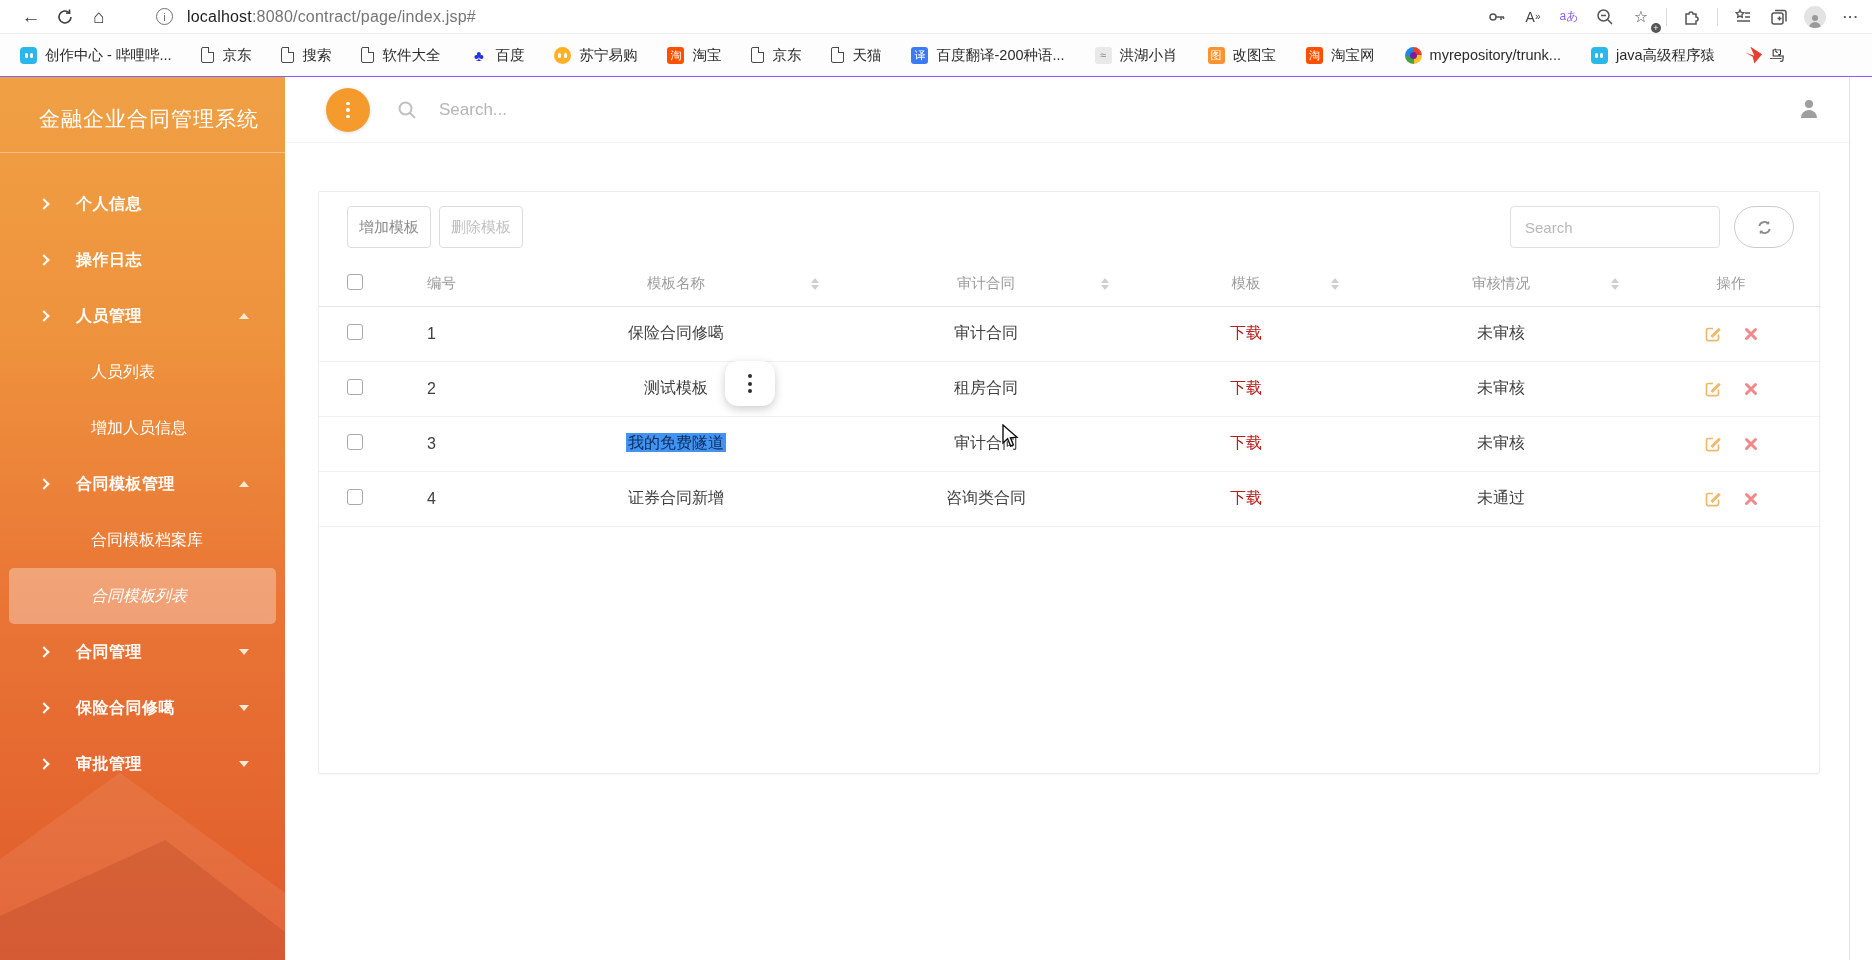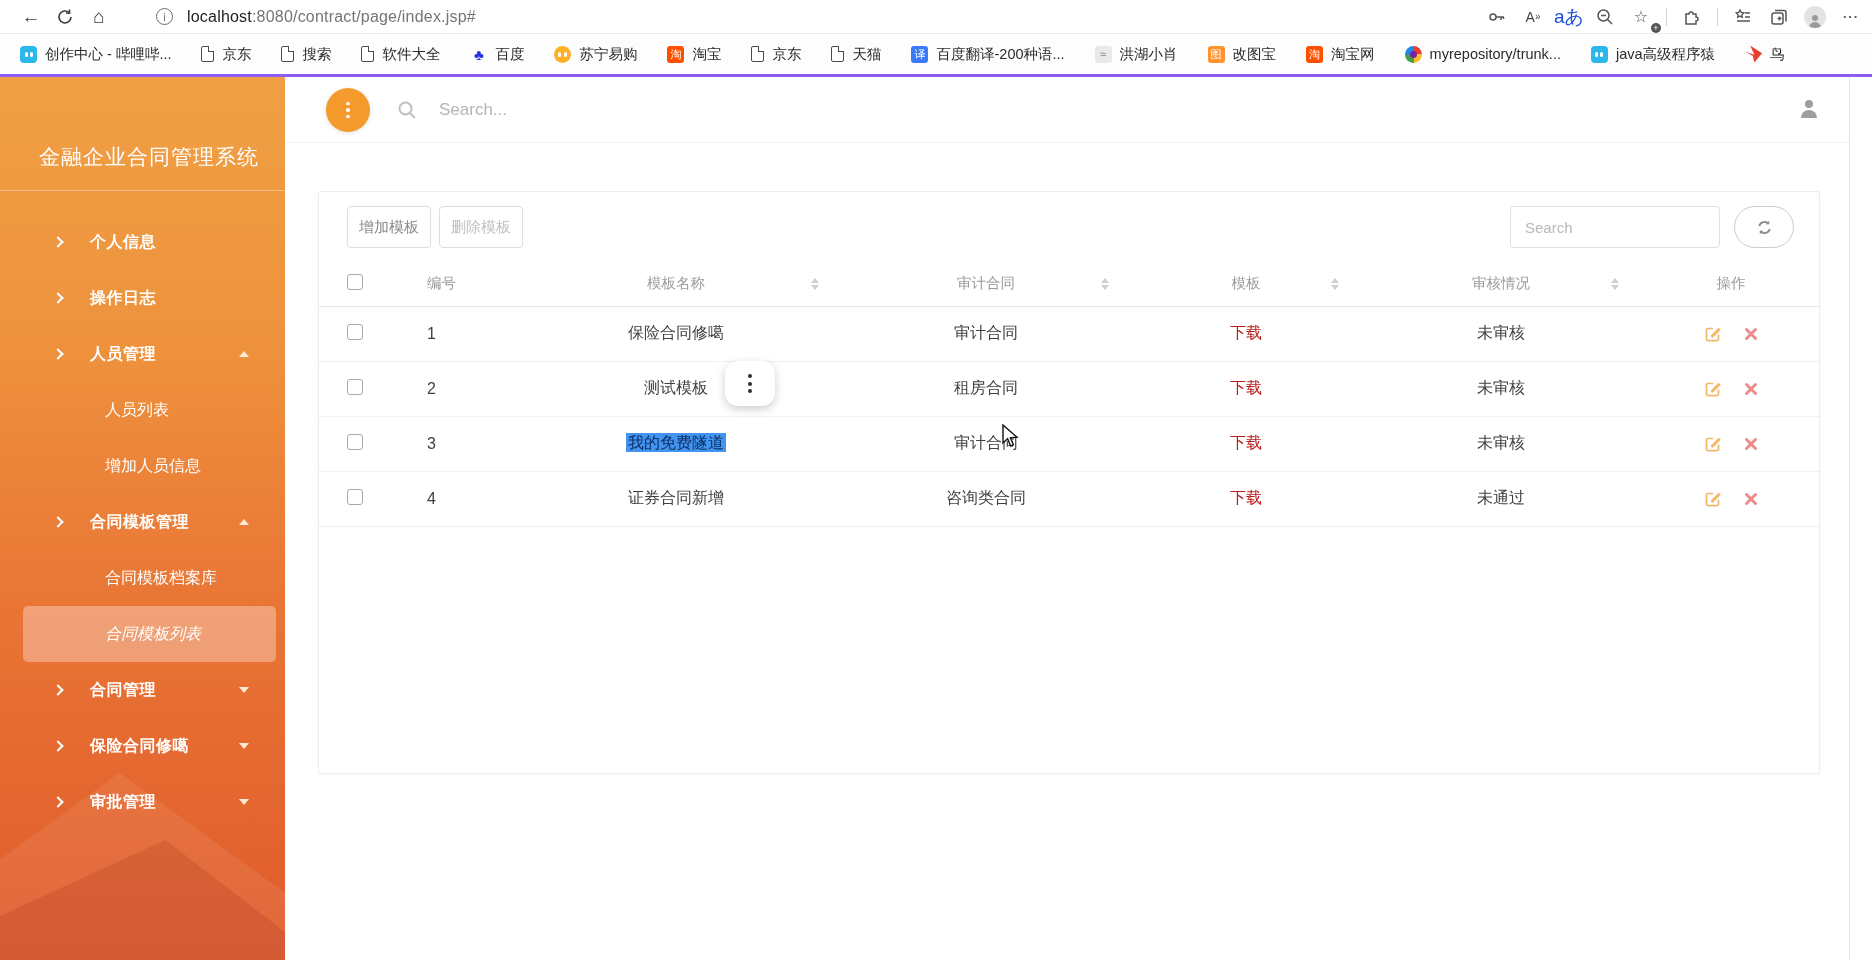--- a/index.html
+++ b/index.html
@@ -21,30 +21,30 @@
   .url-host { color:#1d1d1d; }
   .url-rest { color:#757575; }
   .btop-right { display:flex; align-items:center; gap:6px; padding-right:6px; }
   .btop-right .nav-ic { width:30px; }
   .tb-sep { width:1px; height:18px; background:#d9d9d9; margin:0 4px; }
   .av-circ { width:22px; height:22px; border-radius:50%; background:#e3e3e3;
              display:flex; align-items:flex-end; justify-content:center; overflow:hidden; }
   .ico-svg { display:block; }
   .read-aloud { font-size:14px; color:#444; }
   .read-aloud b { font-weight:400; font-size:10px; vertical-align:super; }
-  .translate-g { font-size:19px; color:#1d4ed8; }
+  .translate-g { font-size:12px; color:#8b5cf6; }
   .star-add { position:relative; font-size:16px; color:#555; }
   .star-add i { position:absolute; right:-5px; bottom:-2px; width:10px; height:10px;
     background:#555; color:#fff; border-radius:50%; font-size:9px; line-height:10px;
     text-align:center; font-style:normal; }
   .more-dots { letter-spacing:1px; font-weight:700; color:#555; font-size:13px; }
 
   
   .bbar { height:43px; display:flex; align-items:center; gap:30px; padding:0 0 0 20px;
-          background:#fdfdfd; border-bottom:3px solid #8b5cf6; }
+          background:#fdfdfd; border-bottom:1px solid #8b5cf6; }
   .bm { display:flex; align-items:center; gap:8px; font-size:14.5px; color:#2b2b2b;
         white-space:nowrap; cursor:default; }
   .bm-ic { width:17px; height:17px; border-radius:3px; display:flex; align-items:center;
            justify-content:center; font-size:11px; line-height:1; flex:0 0 auto; }
   .t-tv { border-radius:4px; gap:2px; }
   .t-tv i, .t-face i { width:3px; height:5px; background:#fff; border-radius:2px; display:block; }
   .t-face { border-radius:50%; gap:3px; }
   .t-page { width:13px; height:16px; background:#fff; border:1.6px solid #4a4a4a;
             border-radius:2px; position:relative; }
   .t-page::before { content:""; position:absolute; top:-1px; right:-1px; width:5px; height:5px;
@@ -61,23 +61,23 @@
   
   .sidebar { width:285px; flex:0 0 285px; position:relative; overflow:hidden; color:#fff;
     background:linear-gradient(180deg,#f0a044 0%, #ee923d 30%, #e97535 60%, #e05a2b 100%); }
   .sidebar::before { content:""; position:absolute; left:0; right:0; bottom:0; height:240px;
     background:rgba(255,255,255,0.08);
     clip-path:polygon(0 58%, 42% 22%, 100% 72%, 100% 100%, 0 100%); }
   .sidebar::after { content:""; position:absolute; left:0; right:0; bottom:0; height:200px;
     background:rgba(150,40,20,0.18);
     clip-path:polygon(0 78%, 58% 40%, 100% 86%, 100% 100%, 0 100%); }
   .sb-title { font-size:21px; letter-spacing:1px; padding:28px 0 0 39px; height:75px;
-    color:#fff; font-weight:400;margin-top:38px; }
+    color:#fff; font-weight:400; }
   .sb-divider { border-bottom:1px solid rgba(255,255,255,0.38); margin:0 0 0 0; }
-  .sb-menu { padding-top:23px; position:relative; z-index:2;padding-left:14px; }
+  .sb-menu { padding-top:23px; position:relative; z-index:2; }
   .nav-item { height:56px; display:flex; align-items:center; position:relative; cursor:pointer; }
   .nav-item .chev { position:absolute; left:40px; width:8px; height:8px;
     border-top:2.4px solid #fff; border-right:2.4px solid #fff; transform:rotate(45deg); }
   .nav-item .lbl { font-size:16px; color:#fff; }
   .nav-item.top .lbl { margin-left:76px; font-weight:700; letter-spacing:.5px; }
   .nav-item.sub .lbl { margin-left:91px; font-weight:400; }
   .nav-item .caret { position:absolute; right:36px; width:0; height:0;
     border-left:5px solid transparent; border-right:5px solid transparent; }
   .caret.up   { border-bottom:6px solid #fde9d2; }
   .caret.down { border-top:6px solid #fde9d2; }

